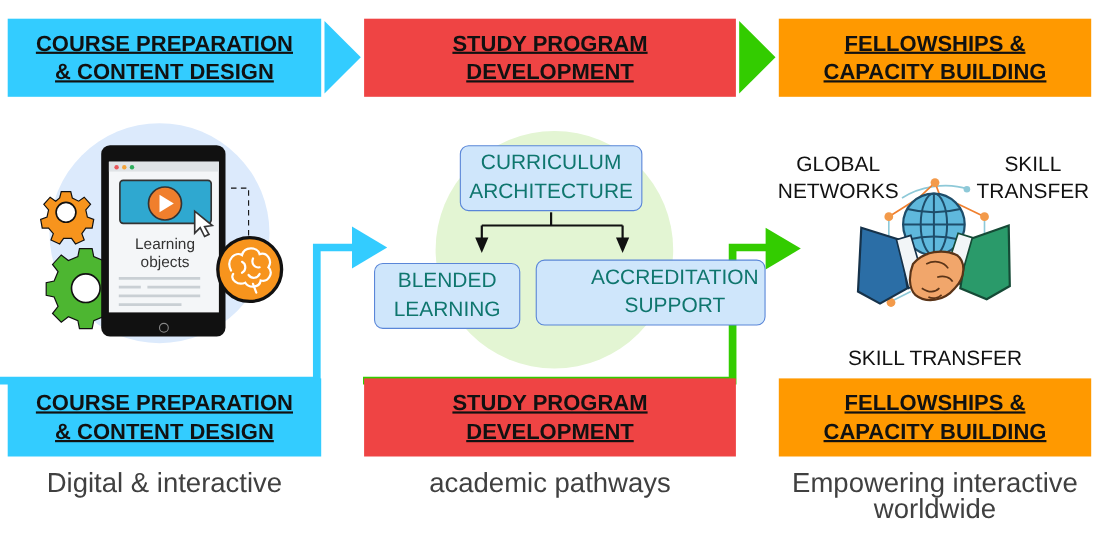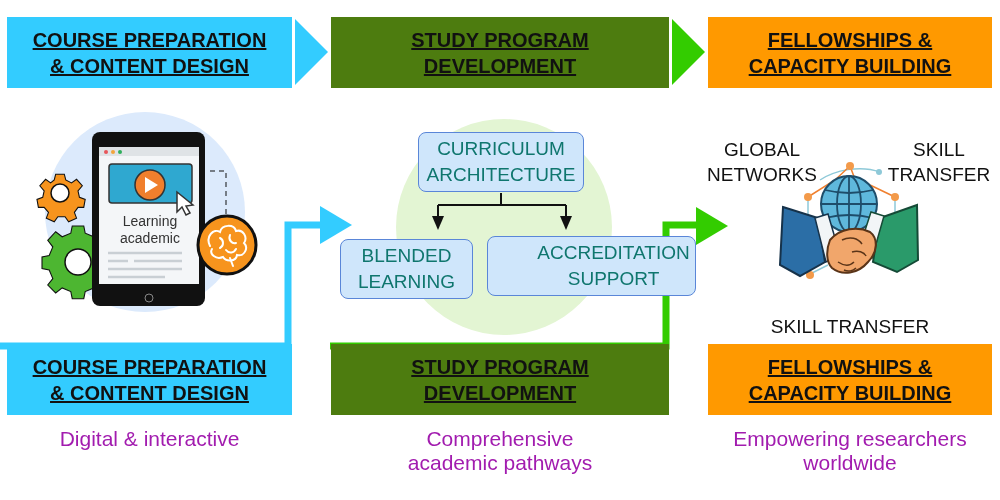--- a/index.html
+++ b/index.html
@@ -2,23 +2,23 @@
 <html><head>
 <meta charset="utf-8">
 <style>
   html, body { margin: 0; padding: 0; background: #ffffff; }
   body { width: 1000px; height: 500px; position: relative; overflow: hidden;
          font-family: "Liberation Sans", sans-serif; }
   .box { position: absolute; display: flex; align-items: center; justify-content: center;
          text-align: center; font-weight: bold; font-size: 20px; line-height: 26px; color: #111; text-decoration: underline; }
   .box span { display: block; }
   .blue { background: #33ccff; }
-  .green { background: #4d7c0f; }
+  .green { background: #ef4444; }
   .orange { background: #ff9900; }
-  .desc { position: absolute; text-align: center; font-size: 21px; line-height: 24px; color: #a21caf; }
+  .desc { position: absolute; text-align: center; font-size: 25px; line-height: 24px; color: #404040; }
   .desc span, .lbl span { display: block; }
   .lbl { position: absolute; text-align: center; font-size: 19px; line-height: 24px; color: #111; }
   .node { position: absolute; background: #cfe6fb; border: 1.5px solid #5a86d8; border-radius: 8px;
           display: flex; align-items: center; justify-content: center; text-align: center;
           font-size: 19px; line-height: 26px; color: #0f766e; }
   .node span { display: block; }
   svg { position: absolute; left: 0; top: 0; }
 </style>
 </head>
 <body>
@@ -153,21 +153,21 @@
 </div>
 <div class="box orange" style="left:708px; top:17px; width:284px; height:71px;">
   <div>
     <span>FELLOWSHIPS &amp;</span>
     <span>CAPACITY BUILDING</span>
   </div>
 </div>
 
 <div class="lbl" style="left:105px; top:213px; width:90px; font-size:14px; line-height:17px; color:#333;">
   <span>Learning</span>
-  <span>academic</span>
+  <span>objects</span>
 </div>
 
 <div class="node" style="left:418px; top:132px; width:164px; height:58px;">
   <div>
     <span>CURRICULUM</span>
     <span>ARCHITECTURE</span>
   </div>
 </div>
 <div class="node" style="left:340px; top:218px; width:131px; height:58px;margin-top:21px;">
   <div>
@@ -210,19 +210,18 @@
   <div>
     <span>FELLOWSHIPS &amp;</span>
     <span>CAPACITY BUILDING</span>
   </div>
 </div>
 
 <div class="desc" style="left:7px; top:427px; width:285px;">
   <span>Digital &amp; interactive</span>
 </div>
 <div class="desc" style="left:331px; top:427px; width:338px;">
-  <span>Comprehensive</span>
   <span>academic pathways</span>
 </div>
 <div class="desc" style="left:708px; top:427px; width:284px;">
-  <span>Empowering researchers</span>
+  <span>Empowering interactive</span>
   <span>worldwide</span>
 </div>
 
 </body></html>

